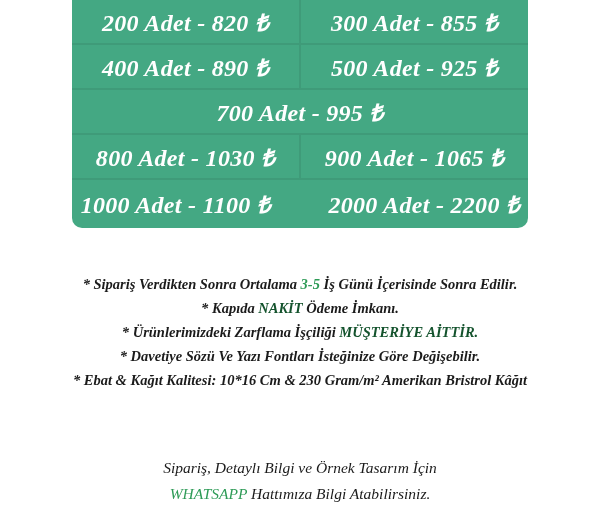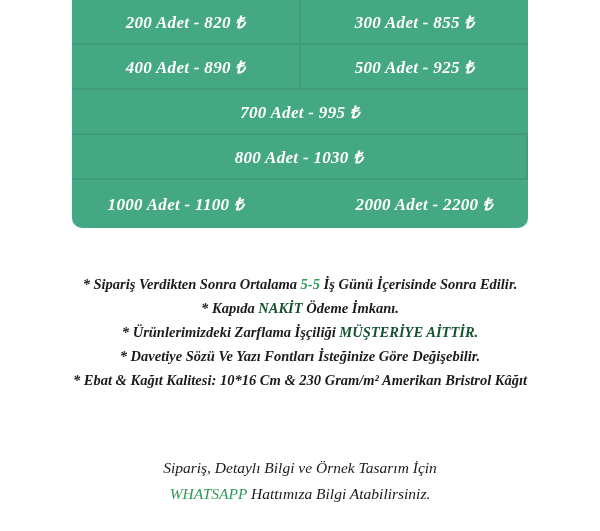--- a/index.html
+++ b/index.html
@@ -44,21 +44,21 @@
     border-bottom: none;
     height: 46px;
     gap: 41px;
   }
   .price-cell {
     flex: 1 1 50%;
     display: flex;
     align-items: center;
     justify-content: center;
     color: #ffffff;
-    font-size: 17px;
+    font-size: 24px;
     font-style: italic;
     font-weight: bold;
     letter-spacing: 0.3px;
     white-space: nowrap;
   }
   .price-cell.left {
     border-right: 2px solid #3f9b79;
   }
   .price-row:last-child .price-cell.left {
     border-right: none;
@@ -123,33 +123,34 @@
       <div class="price-cell left">400 Adet - 890 ₺</div>
       <div class="price-cell right">500 Adet - 925 ₺</div>
     </div>
 
     <div class="price-row">
       <div class="price-cell right">700 Adet - 995 ₺</div>
     </div>
 
     <div class="price-row">
       <div class="price-cell left">800 Adet - 1030 ₺</div>
+      <div class="price-cell right">900 Adet - 1065 ₺</div>
     </div>
 
     <div class="price-row">
       <div class="price-cell left">1000 Adet - 1100 ₺</div>
       <div class="price-cell right">2000 Adet - 2200 ₺</div>
     </div>
 
   </div>
 
   <div class="notes">
 
     <div class="note-line">
-      <span>* Sipariş Verdikten Sonra Ortalama </span><span class="hl-green">5-5</span><span> İş Günü İçerisinde Sonra Edilir.</span>
+      <span>* Sipariş Verdikten Sonra Ortalama </span><span class="hl-green">3-5</span><span> İş Günü İçerisinde Sonra Edilir.</span>
     </div>
 
     <div class="note-line">
       <span>* Kapıda </span><span class="hl-red">NAKİT</span><span> Ödeme İmkanı.</span>
     </div>
 
     <div class="note-line">
       <span>* Ürünlerimizdeki Zarflama İşçiliği </span><span class="hl-red">MÜŞTERİYE AİTTİR.</span>
     </div>
 

